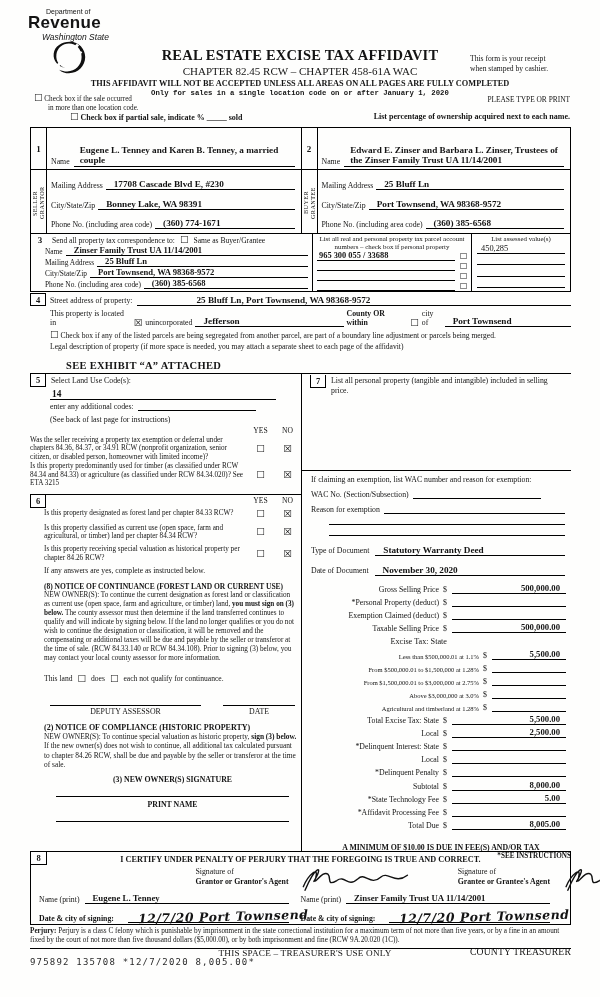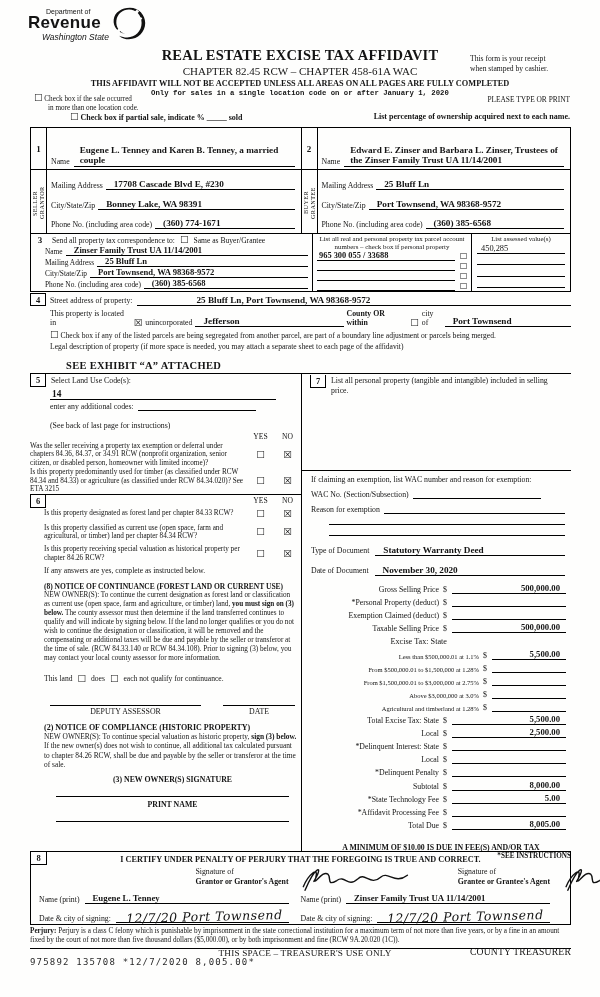--- a/index.html
+++ b/index.html
@@ -9,21 +9,21 @@
     font-family:"Liberation Serif", serif; color:#141414; margin:0 auto;
     overflow:hidden;
   }
   .b { font-weight:bold; }
   .cb { font-family:"DejaVu Sans", sans-serif; font-size:9.5px; line-height:1; display:inline-block; }
   .num-box { display:inline-flex; align-items:center; justify-content:center; width:16px; height:13px;
              border:1px solid #000; font-weight:bold; font-size:8.5px; flex:none; background:#fff; }
 
   
   .logo { position:absolute; left:28px; top:8px; }
-  .logo-row { display:flex; align-items:center; }
+  .logo-row { display:flex; align-items:center;flex-direction:column; }
   .lg-dept { font-family:"Liberation Sans", sans-serif; font-size:7px; margin-left:18px; }
   .lg-name { font-family:"Liberation Sans", sans-serif; font-weight:bold; font-size:17px; letter-spacing:.3px; line-height:.95; }
   .lg-state { font-family:"Liberation Sans", sans-serif; font-style:italic; font-size:8.5px; margin-left:14px; margin-top:1px; }
   .logo-swirl { width:36px; height:36px; margin-left:2px; margin-top:-2px; }
   .title-block { position:absolute; left:70px; top:47px; width:460px; text-align:center; }
   .t1 { font-size:14.5px; font-weight:bold; letter-spacing:.2px; }
   .t2 { font-size:11px; margin-top:1px; }
   .t3 { font-size:8.3px; font-weight:bold; margin-top:2px; }
   .t4 { font-size:7.3px; font-weight:bold; margin-top:1px;font-family:Liberation Mono, monospace; }
   .receipt-note { position:absolute; right:26px; top:54px; width:104px; font-size:7.6px; line-height:1.3; }
@@ -84,21 +84,21 @@
 
   
   .lower { position:absolute; left:30px; top:373px; width:541px; height:478px; border-top:1px solid #000; }
   .box5 { position:absolute; left:0; top:0; width:272px; height:120px; border-right:1px solid #000; font-size:7.8px; }
   .b5head { display:flex; align-items:center; gap:5px; }
   .b5head .num-box { border-top:none; }
   .b5rows { margin-left:20px; }
   .code-line { display:inline-block; width:226px; border-bottom:1px solid #000; font-weight:bold; font-size:9.4px; padding-left:2px; margin-top:2px; }
   .addl-row { display:flex; align-items:flex-end; gap:4px; margin-top:2px; }
   .addl-u { width:118px; border-bottom:1px solid #000; height:9px; }
-  .seeback { margin-top:10px; }
+  .seeback { margin-top:4px; }
   .yn-head { display:flex; justify-content:flex-end; font-size:7.6px; margin-top:2px; }
   .yn-head span { width:27px; text-align:center; flex:none; }
   .q-row { display:flex; margin-top:1px; }
   .q-text { flex:1; font-size:7.2px; line-height:1.18; padding-right:2px; }
   .q-cb { width:27px; text-align:center; flex:none; align-self:center; }
   .box7 { position:absolute; left:272px; top:0; width:269px; height:97px; border-bottom:1px solid #000; font-size:7.8px; display:flex; gap:5px; padding:1px 6px 0 0; }
   .box7 .num-box { border-top:none; margin-left:8px; }
   .b7text { line-height:1.25; padding-top:1px; }
 
   .box6 { position:absolute; left:0; top:120px; width:272px; height:358px; border-top:1px solid #000; border-right:1px solid #000; font-size:7.6px; }
@@ -144,21 +144,21 @@
   .cert-row .num-box { position:absolute; left:0; top:0; border-left:none; border-top:none; }
   .sig-grid { display:flex; padding:0 8px; }
   .sig-col { width:50%; padding-right:12px; }
   .sig-row { display:flex; align-items:flex-end; height:22px;flex-direction:column; }
   .sig-label { font-size:7.8px; line-height:1.25; flex:none; }
   .sig-label .b { font-size:7.8px; }
   .sigline { flex:1; border-bottom:1px solid #000; position:relative; height:22px; }
   .sig-svg { position:absolute; left:4px; bottom:-4px; width:130px; height:30px; }
   .name-row8 { display:flex; align-items:flex-end; gap:5px; height:15px; font-size:7.8px; }
   .name-val8 { flex:1; border-bottom:1px solid #000; font-weight:bold; font-size:8.8px; padding-left:8px; white-space:nowrap; overflow:hidden; }
-  .date-row8 { display:flex; align-items:flex-end; gap:5px; height:19px; font-size:7.8px; }
+  .date-row8 { display:flex; align-items:flex-end; gap:14px; height:19px; font-size:7.8px;font-weight:bold; }
   .date-val8 { flex:1; border-bottom:1px solid #000; position:relative; height:17px; }
   .handwrite { position:absolute; left:10px; bottom:-2px; font-family:"DejaVu Serif", serif; font-style:italic;
                font-size:12.5px; white-space:nowrap; transform:rotate(-1.5deg); letter-spacing:.5px; }
 
   .perjury { position:absolute; left:30px; top:927px; width:541px; font-size:7.2px; line-height:1.3; border-bottom:1.5px solid #000; padding-bottom:2px; }
   .footer { position:absolute; left:30px; top:946px; width:541px; height:40px; }
   .stamp { position:absolute; left:0; top:11px; font-family:"DejaVu Sans Mono", monospace; font-size:9px; letter-spacing:1.2px; color:#2a2a2a; }
   .tspace { position:absolute; left:150px; top:2px; width:250px; text-align:center; font-size:9.2px; letter-spacing:.2px; }
   .ctreas { position:absolute; right:0; top:0; font-size:9.6px; letter-spacing:.2px; }
 </style>

